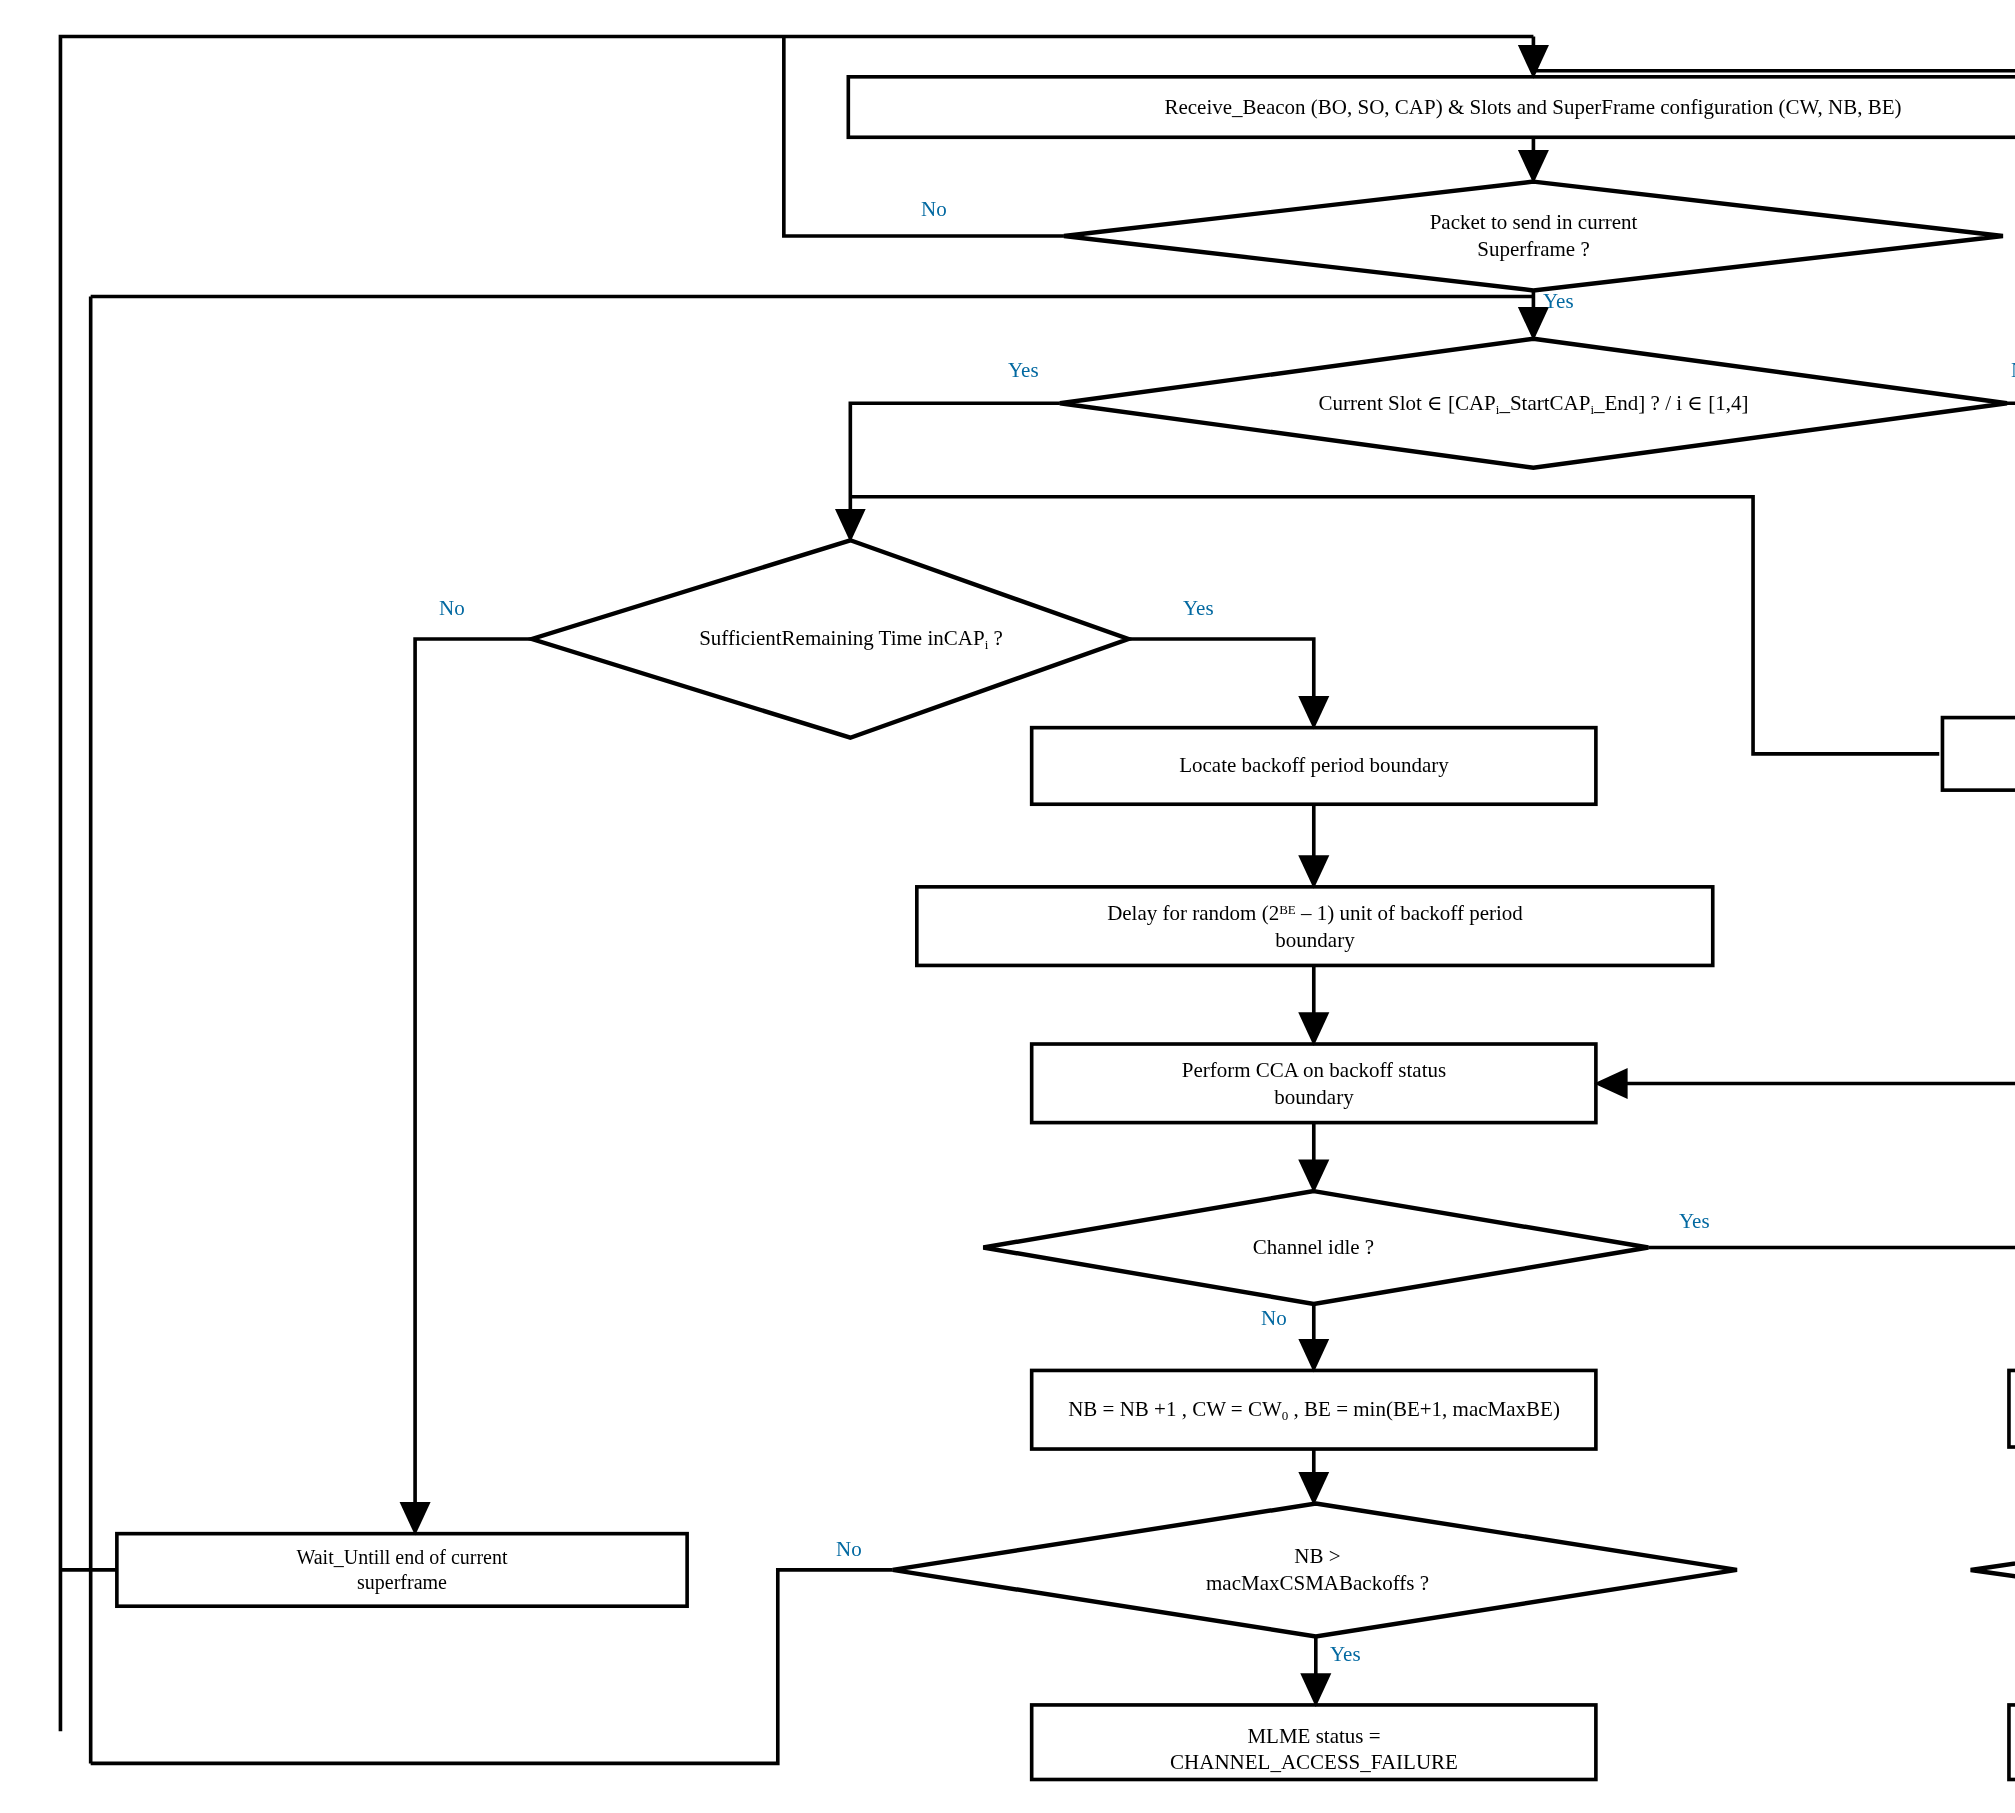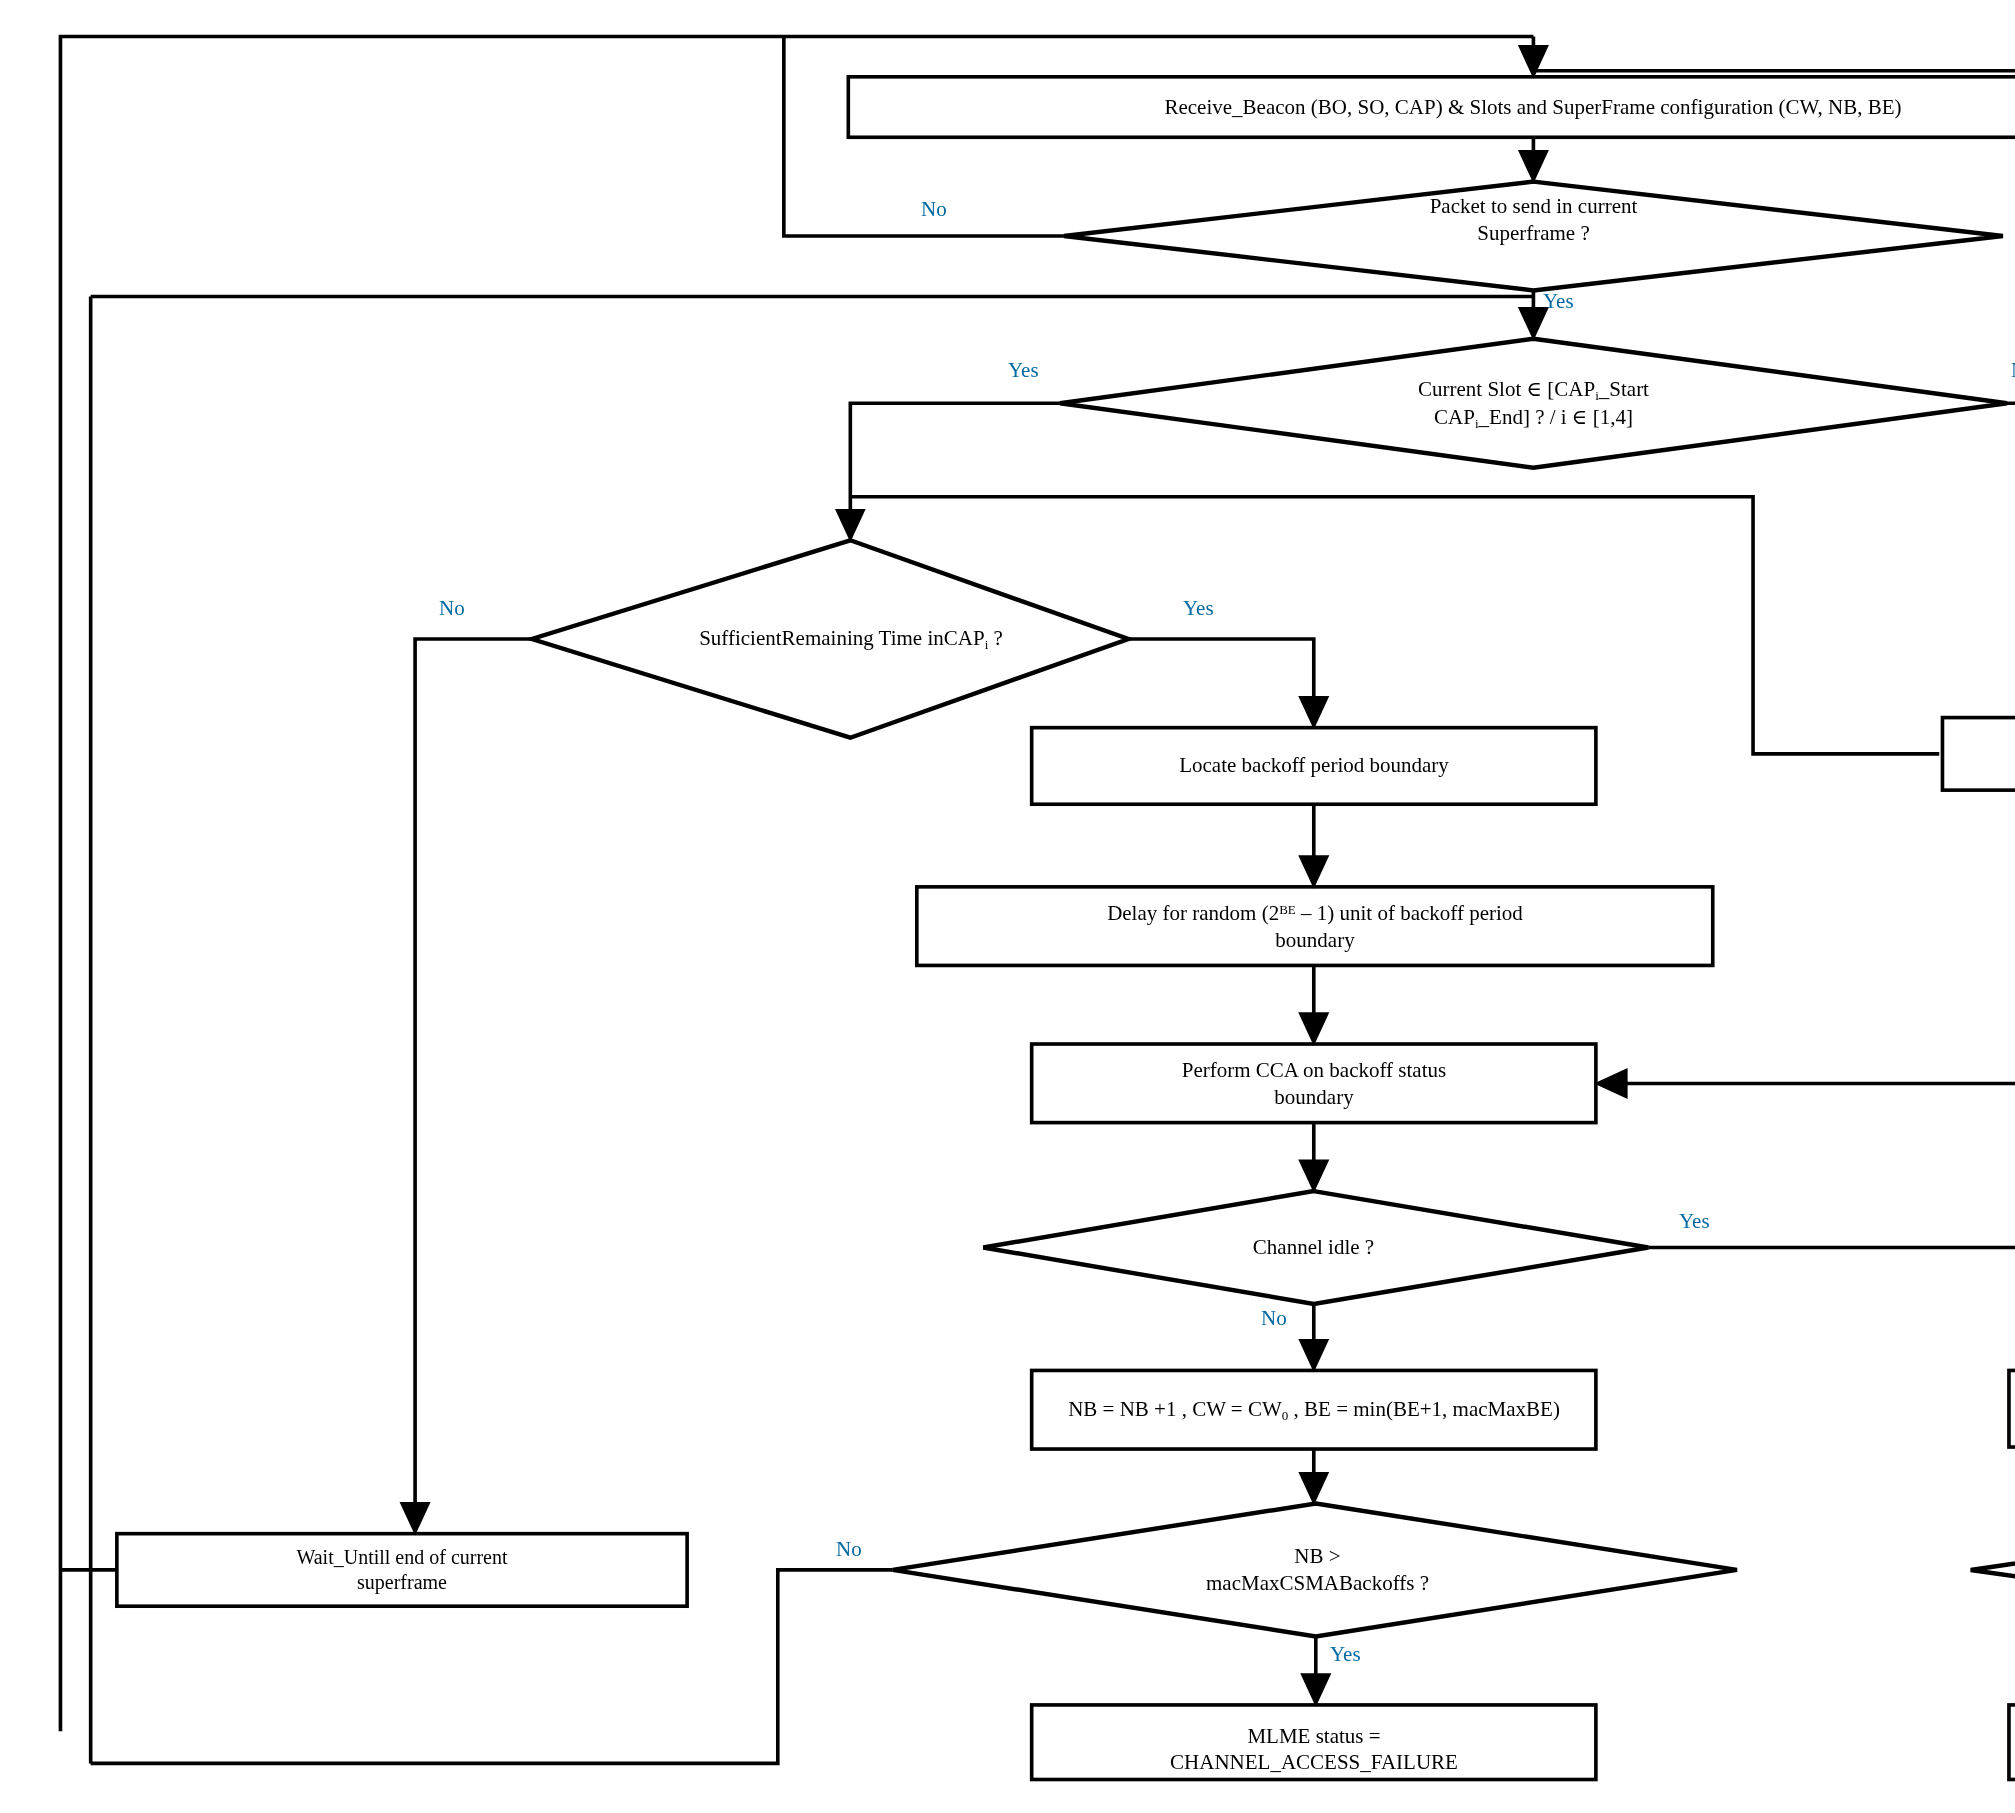--- a/index.html
+++ b/index.html
@@ -113,26 +113,26 @@
 
     <path d="M 7620 1890 L 7600 1890 L 7600 175 L 3805 175"></path>
 
   </g>
 </svg>
 
 <div class="node-text" style="left:848px;top:77px;width:1370px;height:60px;font-size:21px;">
   <span>Receive_Beacon (BO, SO, CAP) &amp; Slots and SuperFrame configuration (CW, NB, BE)</span>
 </div>
 
-<div class="node-text" style="left:1185px;top:173px;width:697px;height:93px;font-size:21px;flex-direction:column;">
+<div class="node-text" style="left:1185px;top:189px;width:697px;height:93px;font-size:21px;flex-direction:column;">
   <span>Packet to send in current</span>
   <span>Superframe ?</span>
 </div>
 
-<div class="node-text" style="left:1181px;top:355px;width:705px;height:97px;font-size:21px;flex-direction:column;">
+<div class="node-text" style="left:1181px;top:355px;width:705px;height:97px;font-size:21px;">
   <span>Current Slot ∈ [CAP<sub>i</sub>_Start</span>
   <span>CAP<sub>i</sub>_End] ? / i ∈ [1,4]</span>
 </div>
 
 <div class="node-text" style="left:613px;top:570px;width:476px;height:137px;font-size:21px;flex-direction:row;">
   <span>Sufficient</span>
   <span>Remaining Time in</span>
   <span>CAP<sub>i</sub> ?</span>
 </div>
 

